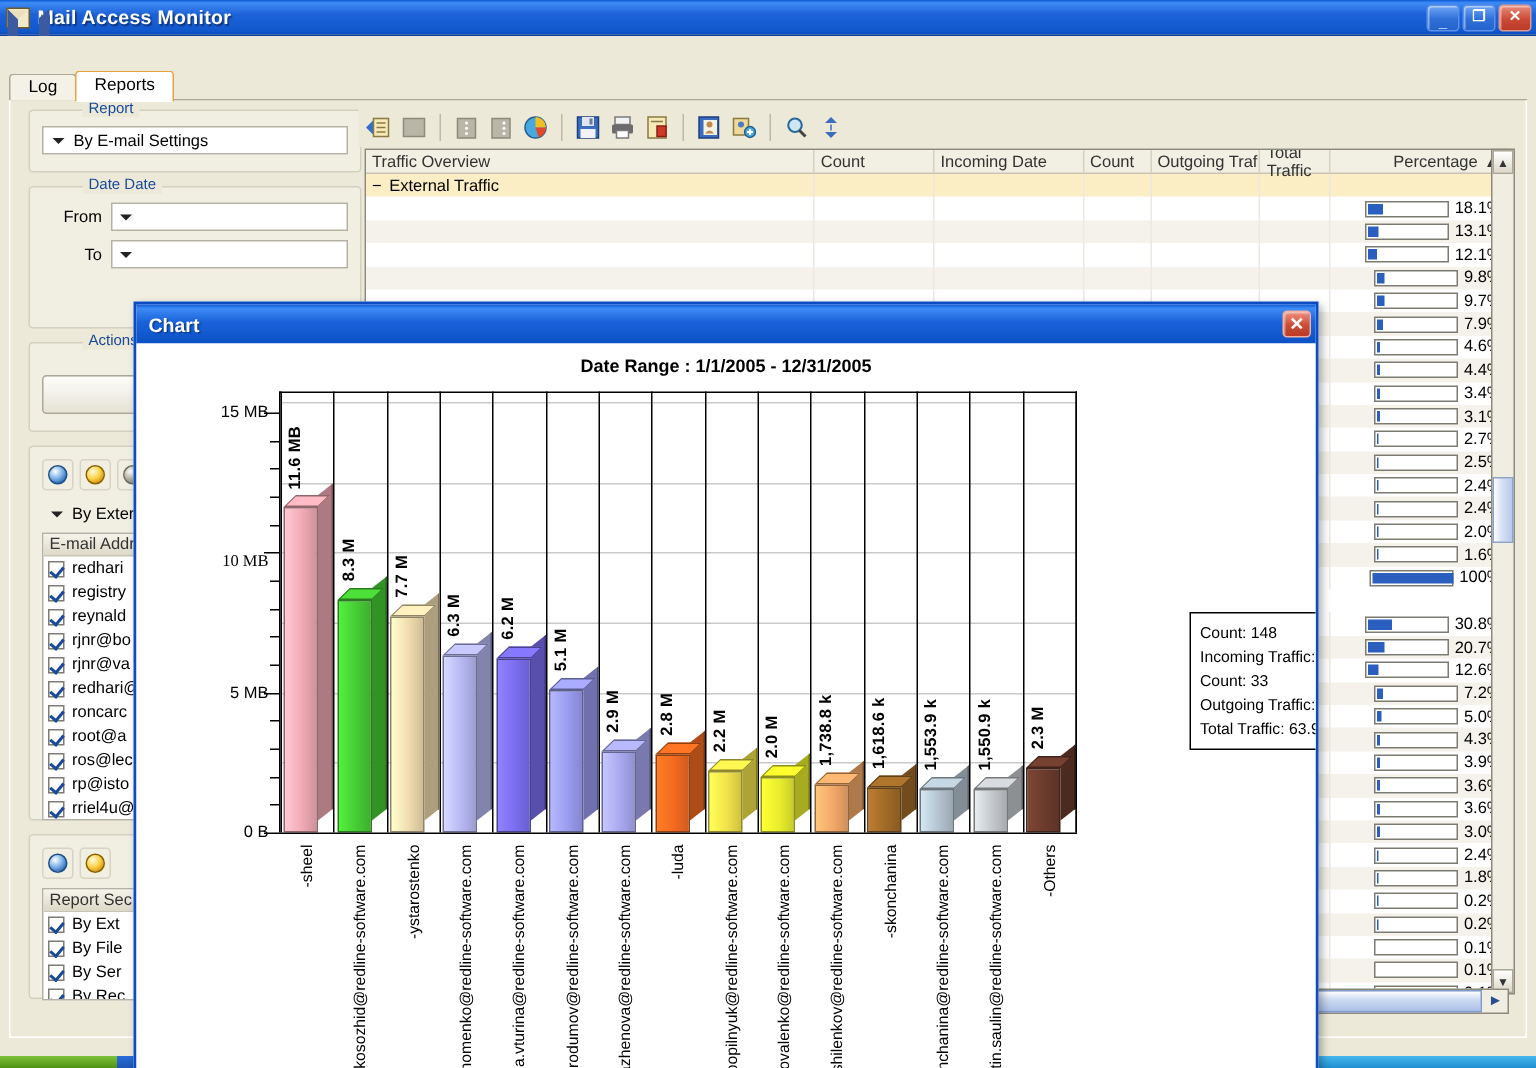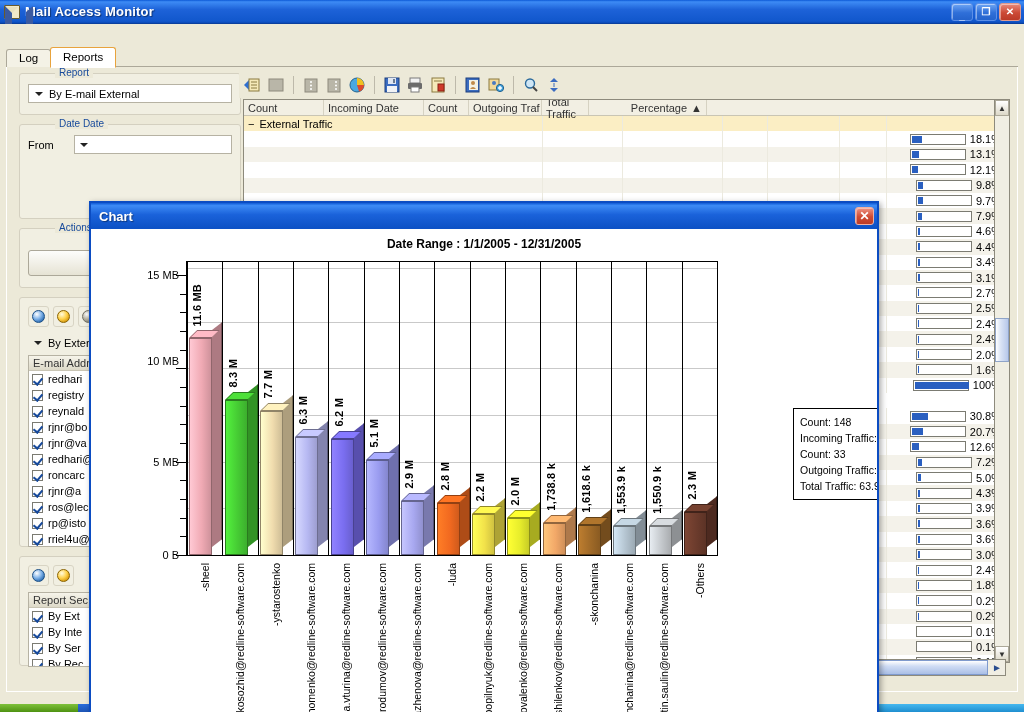--- a/index.html
+++ b/index.html
@@ -97,21 +97,21 @@
   }
   .combo {
     height:19px; background:#fff; border:1px solid #b6b2a3;
     display:flex; align-items:center; padding-left:6px; font-size:11px;
   }
   .caret {
     width:0;height:0;border-left:4px solid transparent;border-right:4px solid transparent;
     border-top:4px solid #222; margin-right:6px; flex:none;
   }
   .row { display:flex; align-items:center; margin-bottom:6px; }
-  .row .lbl { width:40px; text-align:left; margin-right:6px; font-size:11px; }
+  .row .lbl { width:40px; text-align:right; margin-right:6px; font-size:11px; }
   .row .ctl { flex:1; height:19px; background:#fff; border:1px solid #b6b2a3;
               display:flex; align-items:center; padding-left:5px; }
   .btn {
     height:21px; background:linear-gradient(to bottom,#fdfdfb,#e6e3d4);
     border:1px solid #aca899; border-radius:3px;
     display:flex; align-items:center; justify-content:center;
     font-size:11px; color:#000;
   }
   .iconbar { display:flex; gap:4px; margin-bottom:6px; }
   .tbtn {
@@ -286,32 +286,38 @@
   </div>
 
   <div class="client">
 
     <div class="leftcol">
 
       <div class="group" style="height:42px;">
         <span class="legend">Report</span>
         <div class="combo">
           <span class="caret"></span>
-          <span>By E-mail External</span>
+          <span>By E-mail Settings</span>
         </div>
       </div>
 
       <div class="group" style="height:95px;">
         <span class="legend">Date Date</span>
         <div class="row">
           <span class="lbl">From</span>
           <span class="ctl">
               <span class="caret"></span>
             </span>
         </div>
+        <div class="row">
+          <span class="lbl">To</span>
+          <span class="ctl">
+              <span class="caret"></span>
+            </span>
+        </div>
       </div>
 
       <div class="group" style="height:60px;">
         <span class="legend">Actions</span>
         <div class="btn" style="margin-top:11px;height:26px;">G</div>
       </div>
 
       <div class="group" style="height:250px;padding-top:8px;">
         <div class="iconbar">
           <div class="tbtn">
@@ -354,21 +360,21 @@
               <div class="litem">
                 <span class="cb"></span>
                 <span>redhari@</span>
               </div>
               <div class="litem">
                 <span class="cb"></span>
                 <span>roncarc</span>
               </div>
               <div class="litem">
                 <span class="cb"></span>
-                <span>rjnr@a</span>
+                <span>root@a</span>
               </div>
               <div class="litem">
                 <span class="cb"></span>
                 <span>ros@lec</span>
               </div>
               <div class="litem">
                 <span class="cb"></span>
                 <span>rp@isto</span>
               </div>
               <div class="litem">
@@ -390,21 +396,21 @@
         </div>
         <div class="listbox" style="height:75px;">
           <div class="listhdr">Report Sec</div>
           <div id="section-items">
               <div class="litem">
                 <span class="cb"></span>
                 <span>By Ext</span>
               </div>
               <div class="litem">
                 <span class="cb"></span>
-                <span>By Inte</span>
+                <span>By File</span>
               </div>
               <div class="litem">
                 <span class="cb"></span>
                 <span>By Ser</span>
               </div>
               <div class="litem">
                 <span class="cb"></span>
                 <span>By Rec</span>
               </div>
             </div>
@@ -505,20 +511,21 @@
           <svg width="10" height="16" viewBox="0 0 10 16">
               <polygon points="5,1 9,5 1,5" fill="#3b6cc0"></polygon>
               <polygon points="5,15 9,11 1,11" fill="#3b6cc0"></polygon>
               <line x1="5" y1="6" x2="5" y2="10" stroke="#3b6cc0"></line>
             </svg>
         </div>
       </div>
 
       <div class="grid">
         <div class="ghead">
+          <div style="width:300px;">Traffic Overview</div>
           <div style="width:80px;">Count</div>
           <div style="width:100px;">Incoming Date</div>
           <div style="width:45px;">Count</div>
           <div style="width:73px;">Outgoing Traf</div>
           <div style="width:47px;">Total Traffic</div>
           <div style="width:118px;justify-content:flex-end;padding-right:4px;">
             <span>Percentage</span>
             <span style="margin-left:4px;">▲</span>
           </div>
         </div>
@@ -1038,21 +1045,21 @@
       <div class="chartbody">
         <div class="chart-title">Date Range : 1/1/2005  -  12/31/2005</div>
 
         <div class="plot">
           <div id="ticks">
               <div class="ytick major" style="top: 280px;"></div>
               <div class="ylabel" style="top: 280px;">0 B</div>
               <div class="ytick major" style="top: 186.667px;"></div>
               <div class="ylabel" style="top: 186.667px;">5 MB</div>
               <div class="ytick major" style="top: 93.3333px;"></div>
-              <div class="ylabel" style="top: 86px;">10 MB</div>
+              <div class="ylabel" style="top: 99px; font-family: Liberation Serif, serif;">10 MB</div>
               <div class="ytick major" style="top: 0px;"></div>
               <div class="ylabel" style="top: 0px;">15 MB</div>
               <div class="ytick" style="top: 261.333px;"></div>
               <div class="ytick" style="top: 242.667px;"></div>
               <div class="ytick" style="top: 224px;"></div>
               <div class="ytick" style="top: 205.333px;"></div>
               <div class="ytick" style="top: 168px;"></div>
               <div class="ytick" style="top: 149.333px;"></div>
               <div class="ytick" style="top: 130.667px;"></div>
               <div class="ytick" style="top: 112px;"></div>

